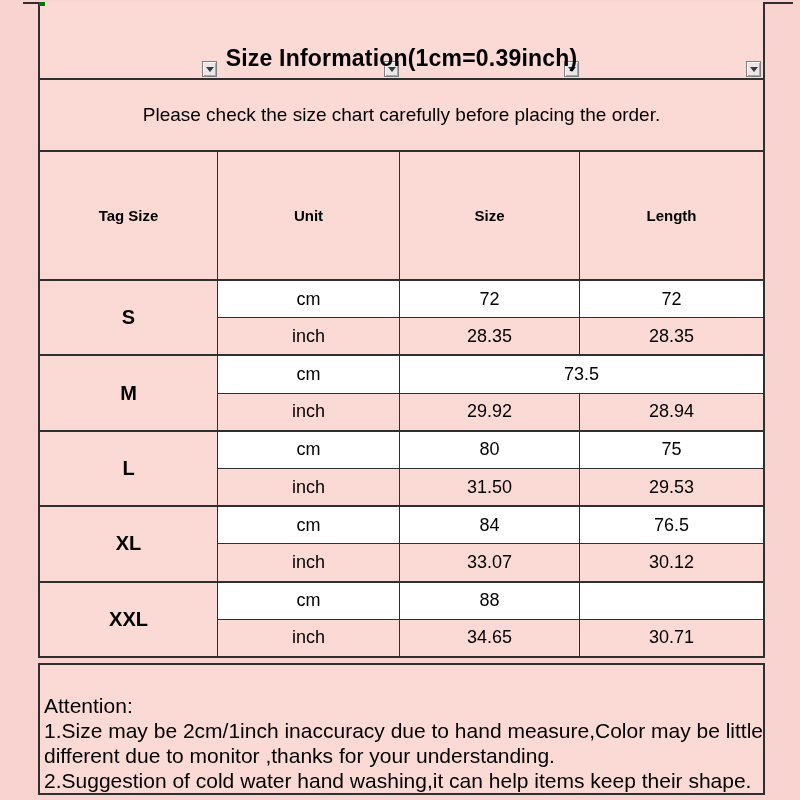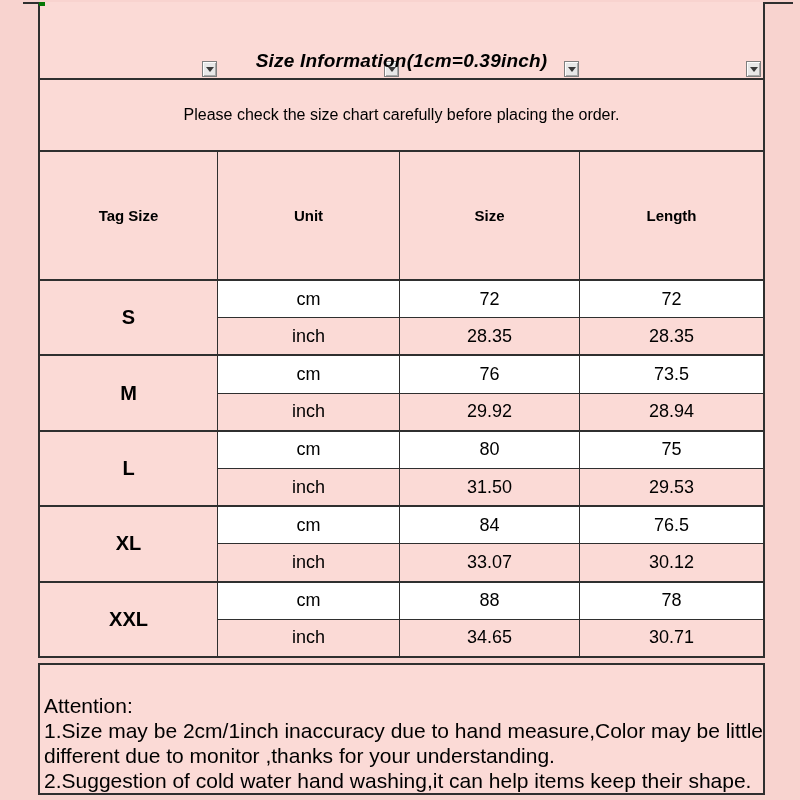--- a/index.html
+++ b/index.html
@@ -20,41 +20,41 @@
     position: absolute; left: 38px; width: 727px;
     border-left: 2px solid #2f2f2f; border-right: 2px solid #2f2f2f;
     background: #fbdad6;
   }
   .title-row {
     top: 2px; height: 78px;
     border-bottom: 2px solid #2f2f2f;
     display: flex; justify-content: center; align-items: flex-end;
     padding-bottom: 6px;
   }
-  .title-text { font-weight: bold; font-size: 19px; position: relative; z-index: 3; letter-spacing: 0.2px; font-style: italic; }
+  .title-text { font-weight: bold; font-size: 23px; position: relative; z-index: 3; letter-spacing: 0.2px; }
 
   .filter-btn {
     position: absolute; top: 61px; width: 15px; height: 16px; z-index: 2;
     background: #e8e8e8; border: 1px solid #7f7f7f;
     box-shadow: inset 1px 1px 0 #fdfdfd, inset -1px -1px 0 #a8a8a8;
     display: flex; align-items: center; justify-content: center;
     cursor: default;
   }
   .filter-btn .tri {
     width: 0; height: 0; margin-top: 1px;
     border-left: 4px solid transparent; border-right: 4px solid transparent;
     border-top: 5px solid #3a3a3a;
   }
   .fb1 { left: 202px; } .fb2 { left: 384px; } .fb3 { left: 564px; } .fb4 { left: 746px; }
 
   .notice-row {
     top: 80px; height: 72px;
     border-bottom: 2px solid #2f2f2f;
     display: flex; justify-content: center; align-items: center;
-    font-size: 16px;
+    font-size: 19px;
   }
 
   .header-row { top: 152px; height: 129px; border-bottom: 2px solid #2f2f2f; display: flex; }
   .header-cell {
     display: flex; align-items: center; justify-content: center;
     font-weight: bold; font-size: 15px;
     border-right: 1px solid #2f2f2f;
   }
   .hc1 { width: 178px; } .hc2 { width: 182px; } .hc3 { width: 180px; }
   .hc4 { flex: 1; border-right: none; }
@@ -139,21 +139,20 @@
           <div class="cell length">28.35</div>
         </div>
       </div>
     </div>
 
     <div class="group">
       <div class="label-cell">M</div>
       <div class="sub">
         <div class="subrow cm">
           <div class="cell unit">cm</div>
-          <div class="cell bust">76</div>
           <div class="cell length">73.5</div>
         </div>
         <div class="subrow inch">
           <div class="cell unit">inch</div>
           <div class="cell bust">29.92</div>
           <div class="cell length">28.94</div>
         </div>
       </div>
     </div>
 
@@ -188,21 +187,20 @@
         </div>
       </div>
     </div>
 
     <div class="group">
       <div class="label-cell">XXL</div>
       <div class="sub">
         <div class="subrow cm">
           <div class="cell unit">cm</div>
           <div class="cell bust">88</div>
-          <div class="cell length">78</div>
         </div>
         <div class="subrow inch">
           <div class="cell unit">inch</div>
           <div class="cell bust">34.65</div>
           <div class="cell length">30.71</div>
         </div>
       </div>
     </div>
 
   </div>

